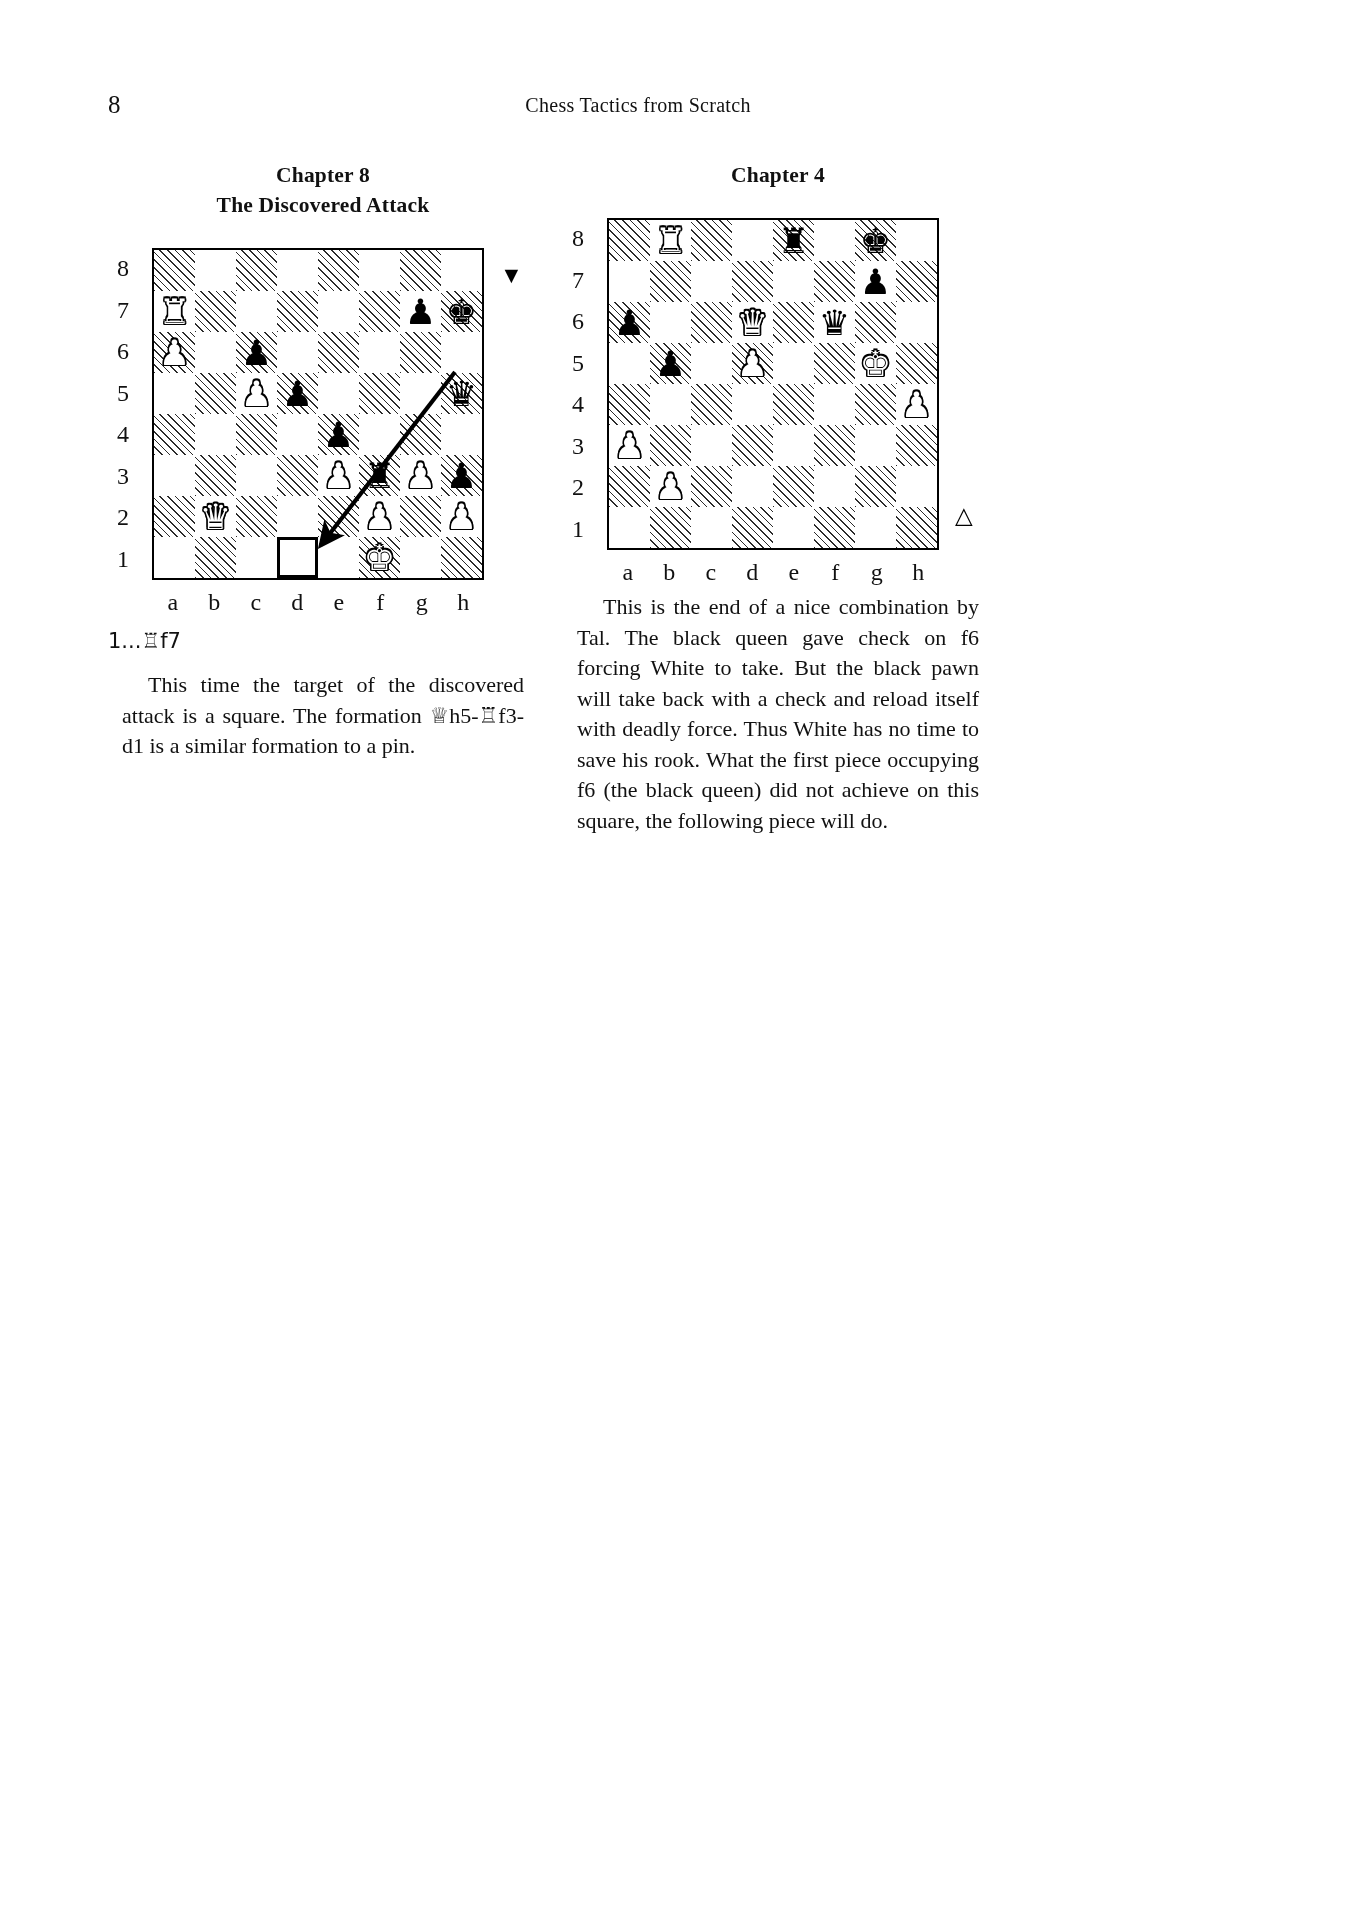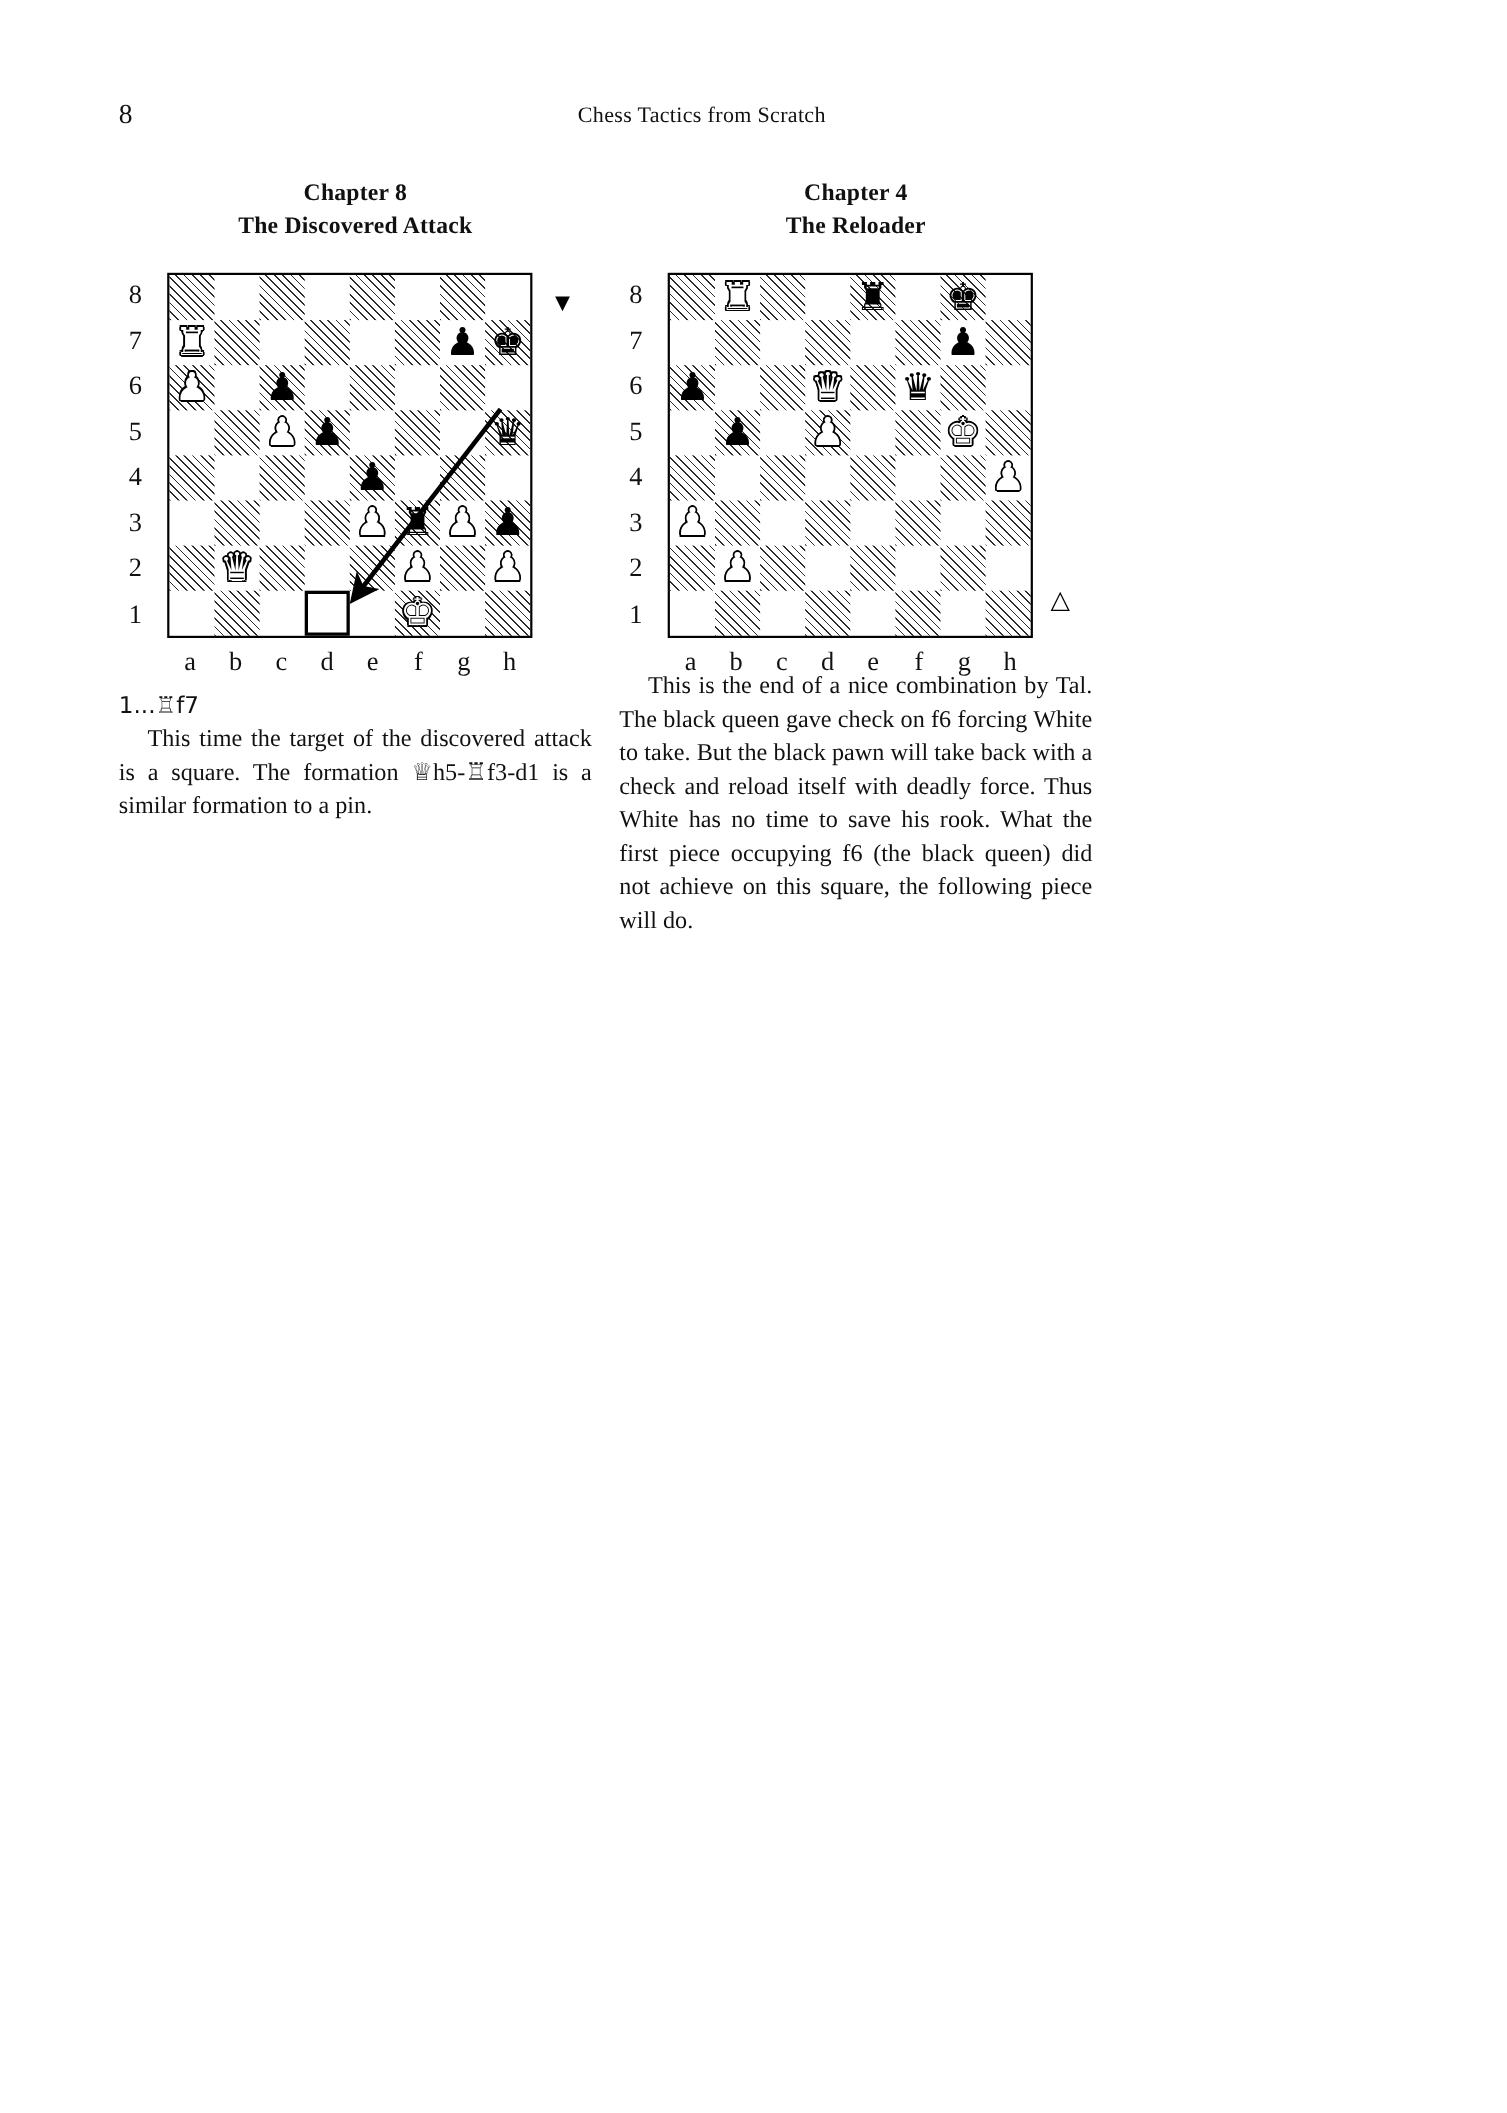--- a/index.html
+++ b/index.html
@@ -172,21 +172,21 @@
   .turn-marker.white { left: 392px; top: 286px; }
 
   
   .movehead {
     margin-top: 18px;
     font-weight: normal;
     font-size: 22px;
     line-height: 30px;
   }
   p.body {
-    margin: 0;
+    margin: 14px;
     font-size: 22px;
     line-height: 30.5px;
     text-align: justify;
     text-justify: inter-word;
     hyphens: none;
   }
   p.body.indent { text-indent: 26px; }
   p.body.gap { margin-top: 27px; }
   .fig { font-family: "DejaVu Sans", sans-serif; font-size: 21px; }
 </style>
@@ -345,21 +345,20 @@
     </div>
 
     <div class="movehead fig">1...♖f7</div>
     <p class="body indent">This time the target of the discovered attack is a square. The formation ♕h5-♖f3-d1 is a similar formation to a pin.</p>
   </div>
 
   <div class="col col-right">
 
     <div class="chap-head">
       <span class="l1">Chapter 4</span>
-      <span class="l2">The Reloader</span>
     </div>
 
     <div class="diagram-wrap">
       <div class="ranks">
         <div class="rank-lab">8</div>
         <div class="rank-lab">7</div>
         <div class="rank-lab">6</div>
         <div class="rank-lab">5</div>
         <div class="rank-lab">4</div>
         <div class="rank-lab">3</div>

